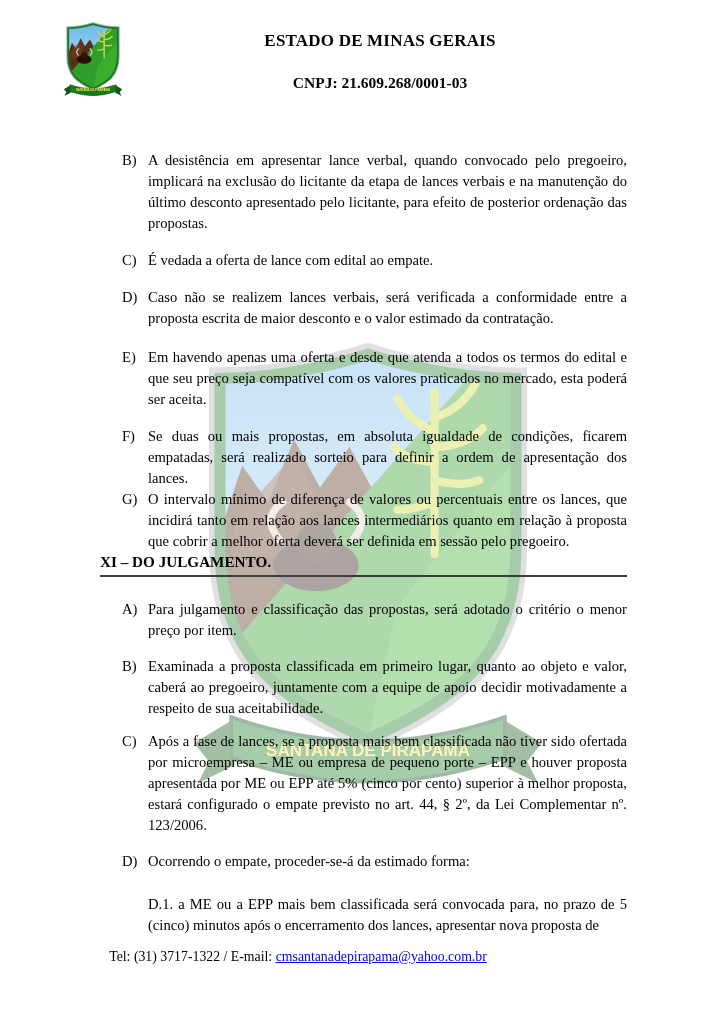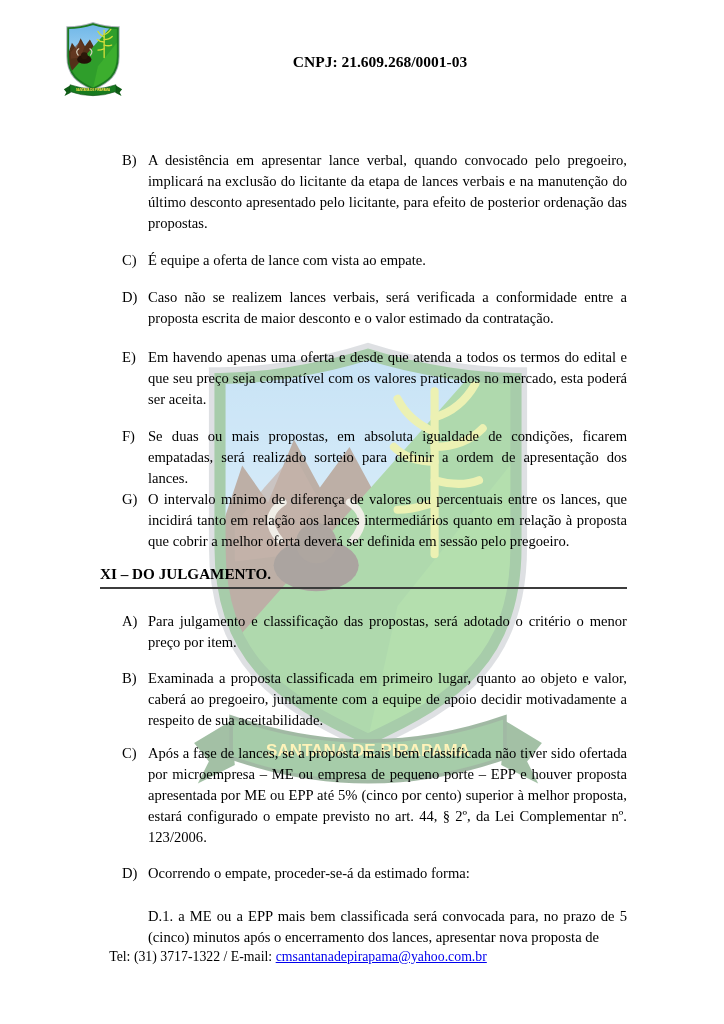--- a/index.html
+++ b/index.html
@@ -47,21 +47,20 @@
   .item { display: flex; padding-left: 22px; }
   .ilabel { flex: none; width: 26px; }
   .itext { flex: 1; text-align: justify; }
   .mt0  { margin-top: 0; }
   .mt16 { margin-top: 16px; }
   .mt18 { margin-top: 18px; }
   .mt15 { margin-top: 15px; }
   .mt12 { margin-top: 12px; }
   .mt22 { margin-top: 22px; }
   .section-heading {
-    margin-top: 12px;
     font-size: 15.2px; font-weight: bold; line-height: 19px;
   }
   .section-divider {
     border: none; border-top: 2px solid #3c3c3c;
     margin: 4px 0 0 0; width: 527px;
   }
   .subitem {
     margin: 22px 0 0 48px;
     text-align: justify;
     font-family: Liberation Serif, serif;
@@ -136,33 +135,34 @@
   </div>
 
   <header>
     <div class="logo">
       <svg viewBox="0 0 100 128" width="62" height="80">
         <use href="#crest"></use>
         <text x="50" y="114.5" text-anchor="middle" font-size="4.6" font-weight="bold" font-family="'Liberation Sans',sans-serif" fill="#ffe24a">SANTANA DE PIRAPAMA</text>
       </svg>
     </div>
     <div class="header-text">
+      <div class="org-state">ESTADO DE MINAS GERAIS</div>
       <div class="org-cnpj">CNPJ: 21.609.268/0001-03</div>
     </div>
   </header>
 
   <main>
 
     <div class="item mt0">
       <span class="ilabel">B)</span>
       <p class="itext">A desistência em apresentar lance verbal, quando convocado pelo pregoeiro, implicará na exclusão do licitante da etapa de lances verbais e na manutenção do último desconto apresentado pelo licitante, para efeito de posterior ordenação das propostas.</p>
     </div>
     <div class="item mt16">
       <span class="ilabel">C)</span>
-      <p class="itext">É equipe a oferta de lance com vista ao empate.</p>
+      <p class="itext">É vedada a oferta de lance com edital ao empate.</p>
     </div>
     <div class="item mt16">
       <span class="ilabel">D)</span>
       <p class="itext">Caso não se realizem lances verbais, será verificada a conformidade entre a proposta escrita de maior desconto e o valor estimado da contratação.</p>
     </div>
     <div class="item mt18">
       <span class="ilabel">E)</span>
       <p class="itext">Em havendo apenas uma oferta e desde que atenda a todos os termos do edital e que seu preço seja compatível com os valores praticados no mercado, esta poderá ser aceita.</p>
     </div>
     <div class="item mt16">

